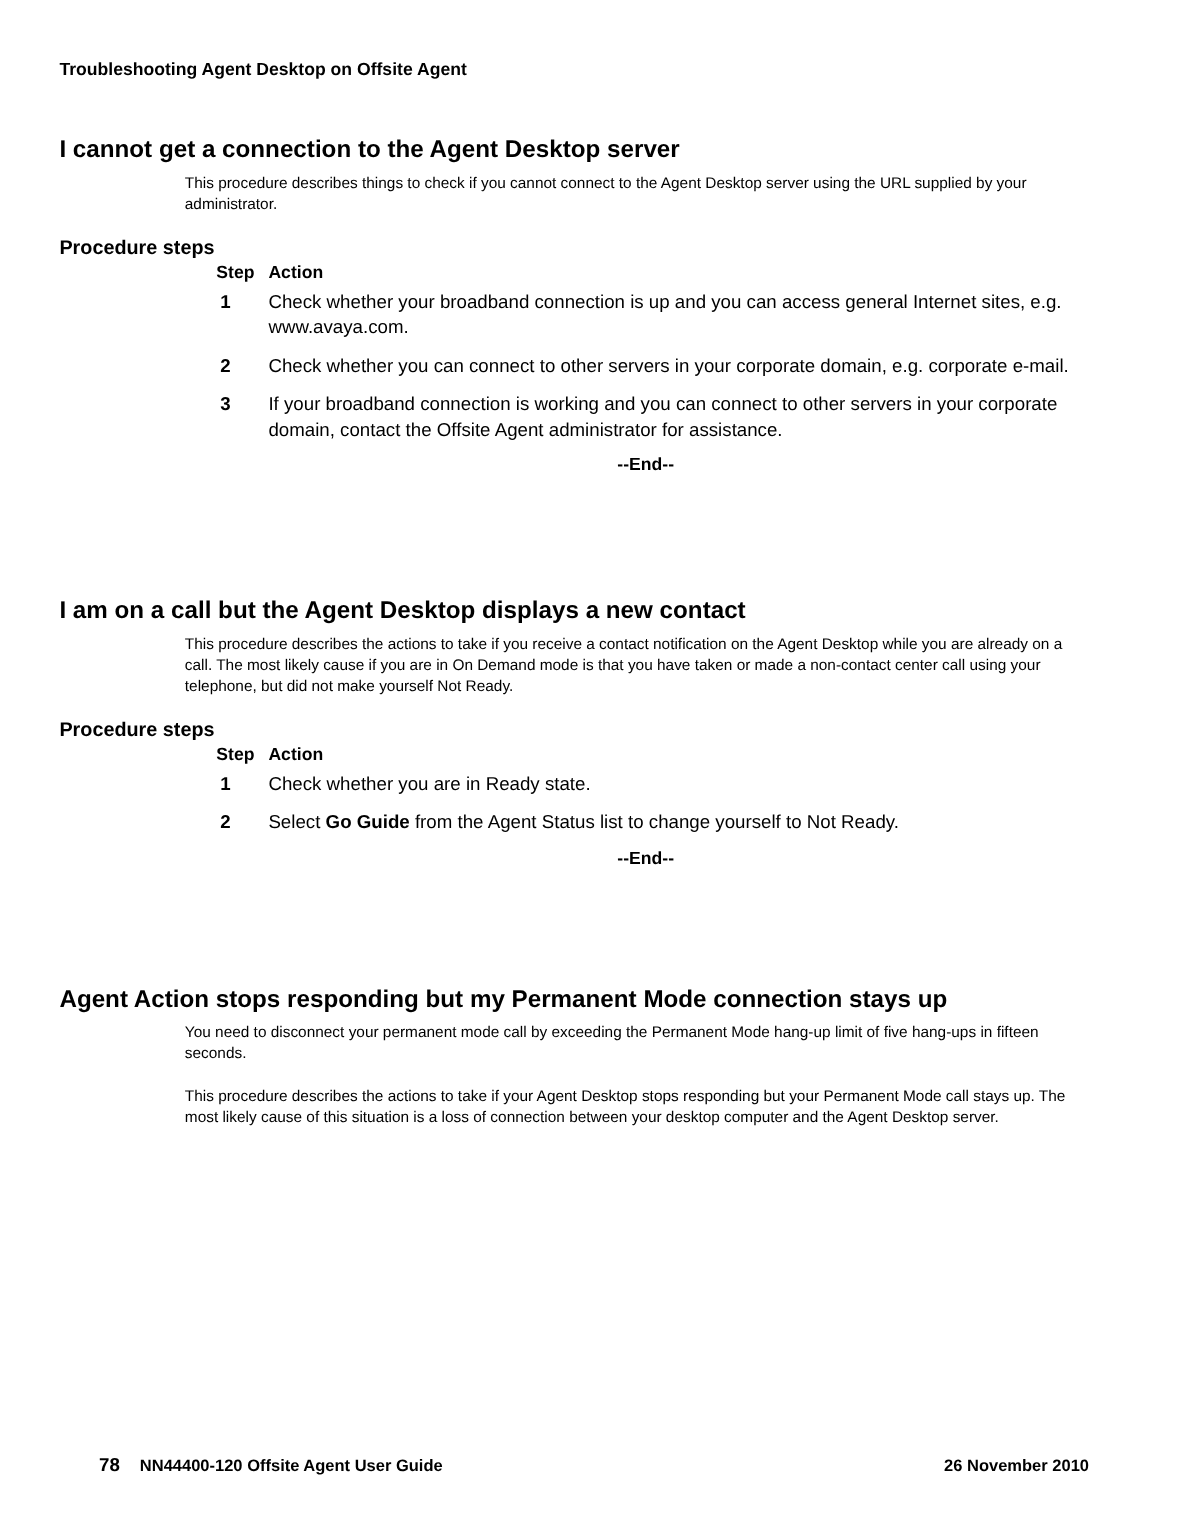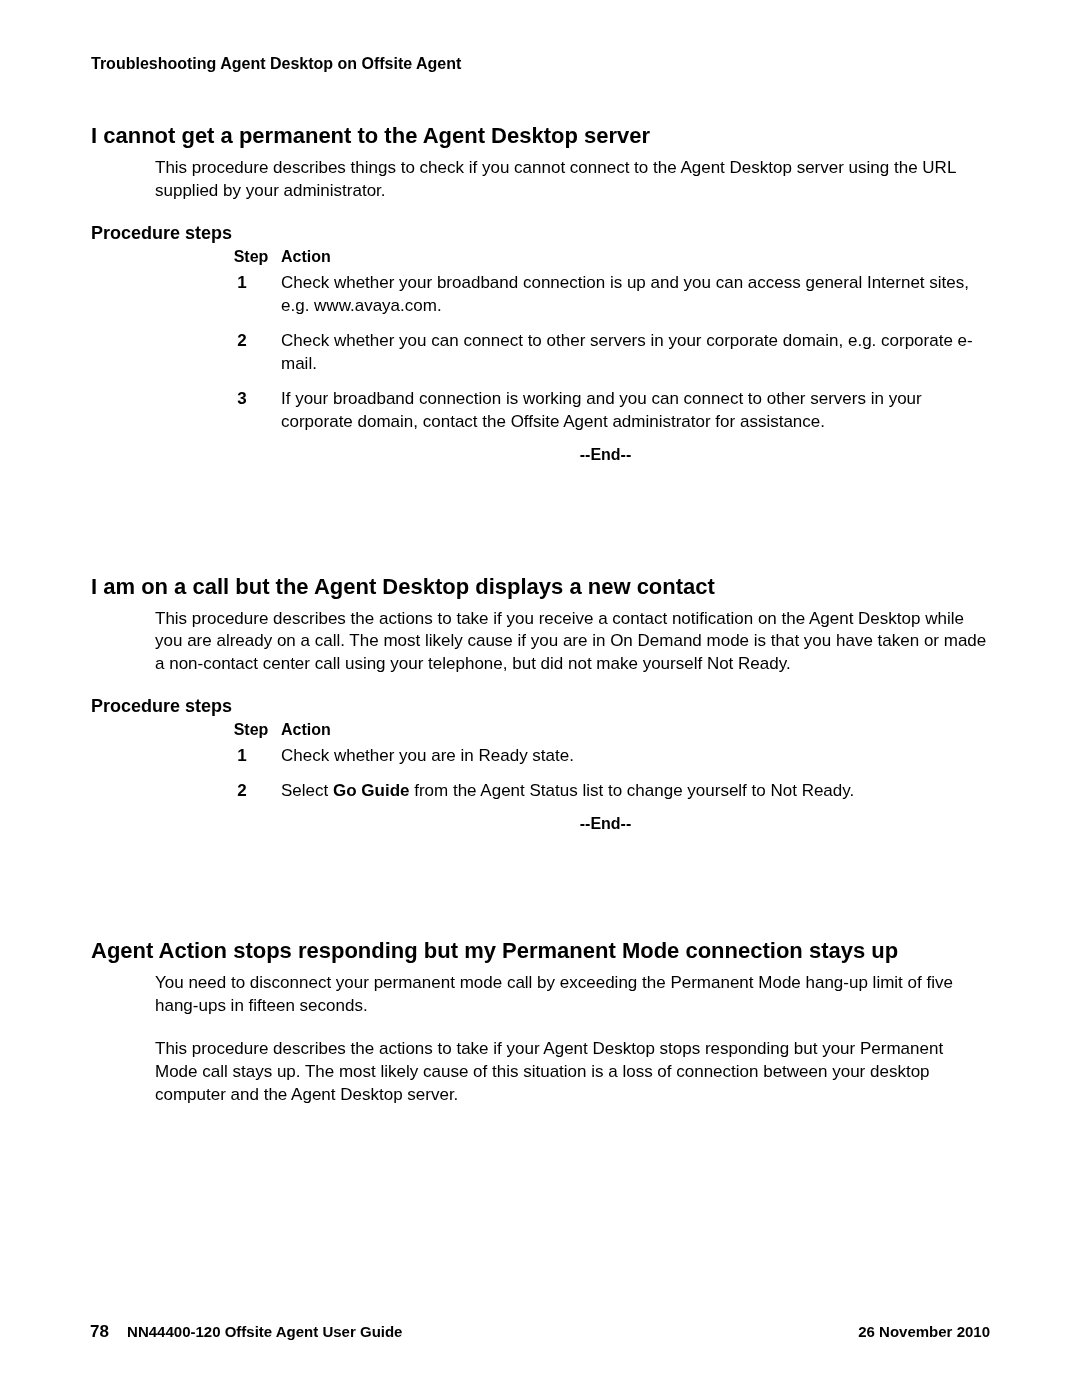--- a/index.html
+++ b/index.html
@@ -6,21 +6,21 @@
     margin: 0;
     padding: 0;
     font-family: Arial, Helvetica, sans-serif;
     background: #ffffff;
     color: #000000;
     width: 1080px;
     height: 1397px;
     position: relative;
   }
   .page {
-    padding: 55px 90px 40px 91px;
+    padding: 55px 90px 40px 54px;
     box-sizing: border-box;
     height: 100%;
     position: relative;
   }
   .header {
     font-weight: bold;
     font-size: 16px;
     margin-bottom: 50px;
   }
   .section-title {
@@ -34,22 +34,22 @@
     margin-top: 110px;
     margin-bottom: 8px;
   }
   .section-title-3 {
     font-size: 22px;
     font-weight: bold;
     margin-top: 105px;
     margin-bottom: 8px;
   }
   .body-text {
-    margin-left: 64px;
-    font-size: 17px;
+    margin-left: 114px;
+    font-size: 14px;
     line-height: 1.35;
     margin-bottom: 20px;
   }
   .proc-steps {
     font-size: 18px;
     font-weight: bold;
     margin-bottom: 4px;
   }
   .steps-table {
     margin-left: 130px;
@@ -107,21 +107,21 @@
   .bold {
     font-weight: bold;
   }
 </style>
 </head>
 <body>
 
 <div class="page">
   <div class="header">Troubleshooting Agent Desktop on Offsite Agent</div>
 
-  <div class="section-title">I cannot get a permanent to the Agent Desktop server</div>
+  <div class="section-title">I cannot get a connection to the Agent Desktop server</div>
   <div class="body-text">This procedure describes things to check if you cannot connect to the Agent Desktop server using the URL supplied by your administrator.</div>
   <div class="proc-steps">Procedure steps</div>
   <div class="steps-table">
     <div class="steps-header">
       <div class="col-step">Step</div>
       <div class="col-action">Action</div>
     </div>
     <div class="step-row">
       <div class="step-num">1</div>
       <div class="step-action">Check whether your broadband connection is up and you can access general Internet sites, e.g. www.avaya.com.</div>

